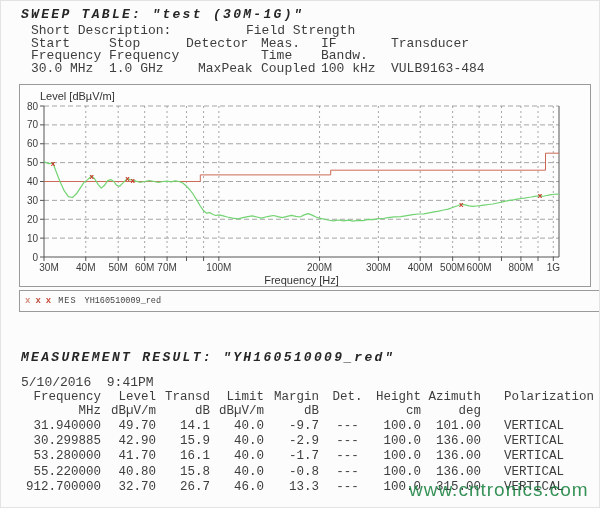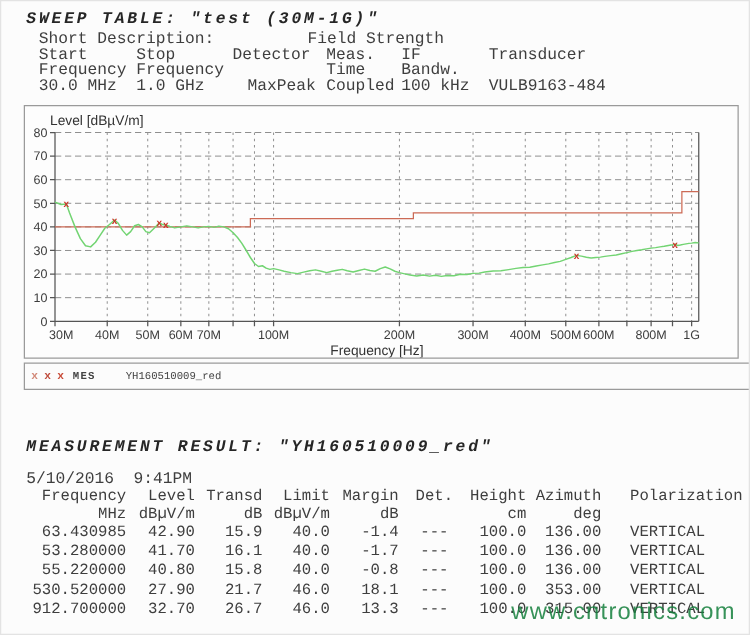--- a/index.html
+++ b/index.html
@@ -18,21 +18,21 @@
   .chart-box{
     position:absolute;left:18px;top:83px;width:570px;height:201px;
     border:1px solid #9a9a9a;background:#fdfdfd;box-sizing:content-box;
   }
   .legend-box{
     position:absolute;left:18px;top:289px;width:597px;height:22px;
     border:1px solid #9a9a9a;display:flex;align-items:center;
     font-size:8.5px;box-sizing:border-box;padding-left:5px;color:#444;
   }
   .legend-box .lx{font-weight:bold;margin-right:5px;font-size:9px;}
-  .legend-box .lname{margin-left:2px;margin-right:24px;letter-spacing:1px;font-weight:bold;}
+  .legend-box .lname{margin-left:2px;margin-right:8px;letter-spacing:1px;}
   
   table.res{
     position:absolute;left:20px;top:389px;border-collapse:collapse;
     font-size:12.5px;color:#3e3e3e;table-layout:fixed;
   }
   table.res td,table.res th{padding:0;font-weight:normal;white-space:pre;overflow:visible;}
   table.res thead tr{height:13px;}
   table.res tbody tr{height:15.4px;}
   table.res .c-r{text-align:right;}
   table.res .c-c{text-align:center;}
@@ -203,25 +203,36 @@
             <th class="c-r">dBµV/m</th>
             <th class="c-r">dB</th>
             <th class="c-c"></th>
             <th class="c-r">cm</th>
             <th class="c-r">deg</th>
             <th class="c-l"></th>
           </tr>
         </thead>
       <tbody id="res-body">
           <tr>
-            <td class="c-r">63.430985</td>
+            <td class="c-r">31.940000</td>
+            <td class="c-r">49.70</td>
+            <td class="c-r">14.1</td>
+            <td class="c-r">40.0</td>
+            <td class="c-r">-9.7</td>
+            <td class="c-c">---</td>
+            <td class="c-r">100.0</td>
+            <td class="c-r">101.00</td>
+            <td class="c-l">VERTICAL</td>
+          </tr>
+          <tr>
+            <td class="c-r">30.299885</td>
             <td class="c-r">42.90</td>
             <td class="c-r">15.9</td>
             <td class="c-r">40.0</td>
-            <td class="c-r">-1.4</td>
+            <td class="c-r">-2.9</td>
             <td class="c-c">---</td>
             <td class="c-r">100.0</td>
             <td class="c-r">136.00</td>
             <td class="c-l">VERTICAL</td>
           </tr>
           <tr>
             <td class="c-r">53.280000</td>
             <td class="c-r">41.70</td>
             <td class="c-r">16.1</td>
             <td class="c-r">40.0</td>
@@ -233,31 +244,20 @@
           </tr>
           <tr>
             <td class="c-r">55.220000</td>
             <td class="c-r">40.80</td>
             <td class="c-r">15.8</td>
             <td class="c-r">40.0</td>
             <td class="c-r">-0.8</td>
             <td class="c-c">---</td>
             <td class="c-r">100.0</td>
             <td class="c-r">136.00</td>
-            <td class="c-l">VERTICAL</td>
-          </tr>
-          <tr>
-            <td class="c-r">530.520000</td>
-            <td class="c-r">27.90</td>
-            <td class="c-r">21.7</td>
-            <td class="c-r">46.0</td>
-            <td class="c-r">18.1</td>
-            <td class="c-c">---</td>
-            <td class="c-r">100.0</td>
-            <td class="c-r">353.00</td>
             <td class="c-l">VERTICAL</td>
           </tr>
           <tr>
             <td class="c-r">912.700000</td>
             <td class="c-r">32.70</td>
             <td class="c-r">26.7</td>
             <td class="c-r">46.0</td>
             <td class="c-r">13.3</td>
             <td class="c-c">---</td>
             <td class="c-r">100.0</td>

